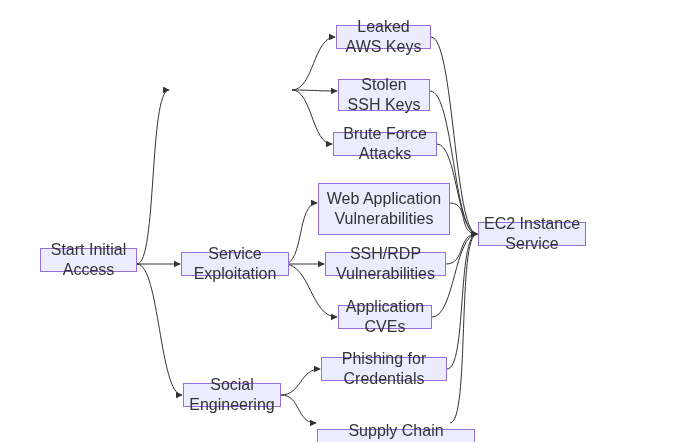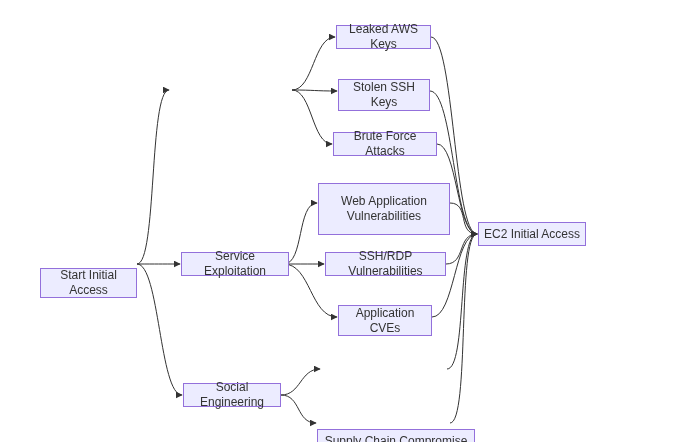--- a/index.html
+++ b/index.html
@@ -28,21 +28,21 @@
     stroke: var(--edge-color, #333333);
     stroke-width: 1px;
   }
   .node {
     position: absolute;
     z-index: 1;
     box-sizing: border-box;
     background: var(--node-fill, #ECECFF);
     border: 1px solid var(--node-border, #9370DB);
     color: var(--node-text, #333333);
-    font-size: 12px;
+    font-size: 16px;
     line-height: 1.25;
     display: flex;
     align-items: center;
     justify-content: center;
     text-align: center;
     padding: 0 4px;
   }
 </style>
 </head>
 <body>
@@ -69,37 +69,38 @@
       <path d="M 431 37 C 454 37, 454 234, 477 234" class="edge" marker-end="url(#arrow)"></path>
       <path d="M 430 91 C 453.5 91, 453.5 234, 477 234" class="edge" marker-end="url(#arrow)"></path>
       <path d="M 437 144 C 457 144, 457 234, 477 234" class="edge" marker-end="url(#arrow)"></path>
       <path d="M 450 203 C 470 203, 457 234, 477 234" class="edge" marker-end="url(#arrow)"></path>
       <path d="M 446 264 C 466 264, 457 234, 477 234" class="edge" marker-end="url(#arrow)"></path>
       <path d="M 432 317 C 454.5 317, 454.5 234, 477 234" class="edge" marker-end="url(#arrow)"></path>
       <path d="M 447 369 C 467 369, 457 234, 477 234" class="edge" marker-end="url(#arrow)"></path>
       <path d="M 450 423 C 470 423, 457 234, 477 234" class="edge" marker-end="url(#arrow)"></path>
     </svg>
 
-  <div class="node" id="node-start" style="left:40px;  top:268px; width:97px;  height:30px">Start Initial Access</div>
+  <div class="node" id="node-start" style="left:40px;  top:248px; width:97px;  height:24px">Start Initial Access</div>
 
 
   <div class="node" id="node-service" style="left:181px; top:252px; width:108px; height:24px">Service Exploitation</div>
 
   <div class="node" id="node-social" style="left:183px; top:383px; width:98px;  height:24px">Social Engineering</div>
 
   <div class="node" id="node-leaked" style="left:336px; top:25px;  width:95px;  height:24px">Leaked AWS Keys</div>
 
   <div class="node" id="node-stolen" style="left:338px; top:79px;  width:92px;  height:32px">Stolen SSH Keys</div>
 
   <div class="node" id="node-brute" style="left:333px; top:132px; width:104px; height:24px">Brute Force Attacks</div>
 
   <div class="node" id="node-webapp" style="left:318px; top:183px; width:132px; height:52px">Web Application Vulnerabilities</div>
 
   <div class="node" id="node-sshrdp" style="left:325px; top:252px; width:121px; height:24px">SSH/RDP Vulnerabilities</div>
 
-  <div class="node" id="node-cves" style="left:338px; top:305px; width:94px;  height:31px">Application CVEs</div>
+  <div class="node" id="node-cves" style="left:338px; top:305px; width:94px;  height:24px">Application CVEs</div>
 
+  <div class="node" id="node-phishing" style="left:321px; top:357px; width:126px; height:24px">Phishing for Credentials</div>
 
   <div class="node" id="node-supply" style="left:317px; top:429px; width:158px; height:24px">Supply Chain Compromise</div>
 
-  <div class="node" id="node-ec2" style="left:478px; top:222px; width:108px; height:24px">EC2 Initial Access</div>
+  <div class="node" id="node-ec2" style="left:478px; top:222px; width:108px; height:24px">EC2 Instance Service</div>
 
 </div>
 
 </body></html>

